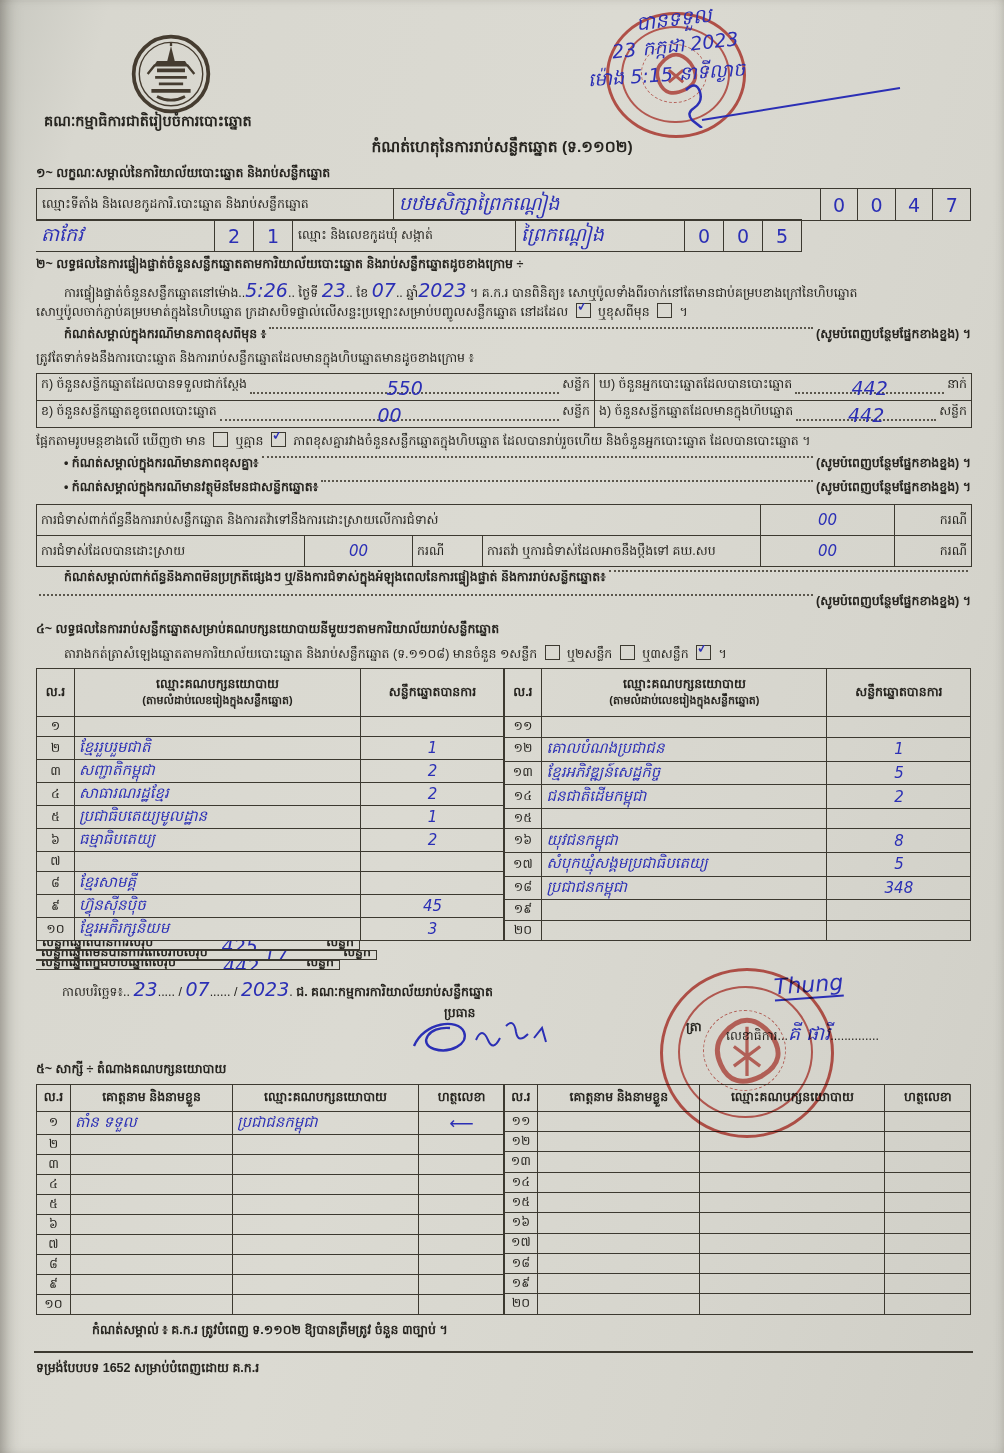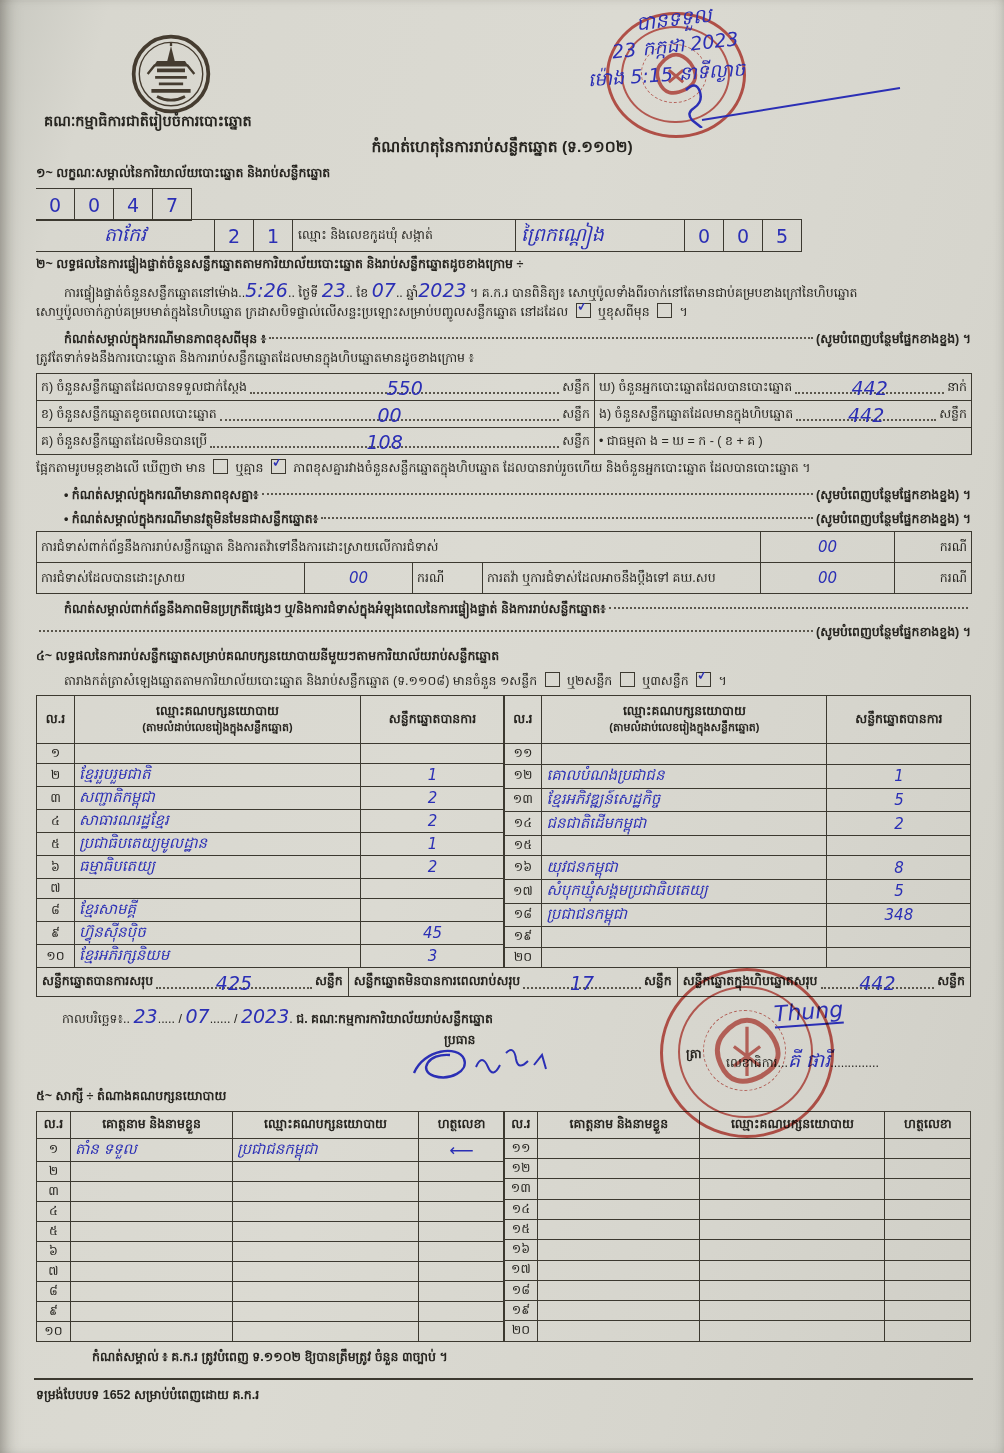--- a/index.html
+++ b/index.html
@@ -4,21 +4,21 @@
 <style>
   html,body{margin:0;padding:0;background:#9a9a94;}
   .page{position:relative;width:1004px;height:1453px;margin:0 auto;overflow:hidden;
     background:linear-gradient(105deg,#c9c9c1 0%,#d8d7cf 8%,#dbdad2 45%,#d6d5cd 75%,#cfcec6 100%);
     box-shadow:inset 14px 0 18px -12px rgba(60,55,45,.55), inset -6px 0 12px -8px rgba(60,55,45,.35);
     font-family:"Liberation Sans",sans-serif;color:#26241f;}
   .k{font-size:12.5px;line-height:1.25;}
   .kb{font-weight:bold;}
   .hand{color:#2b2fb5;font-style:italic;font-family:"DejaVu Sans",sans-serif;}
   .content{position:absolute;left:36px;top:166px;width:935px;}
-  .hline{display:flex;align-items:center;white-space:nowrap;overflow:hidden;}
+  .hline{display:flex;align-items:flex-start;white-space:nowrap;overflow:hidden;}
   .dots{flex:1;border-bottom:2px dotted #5a564c;margin:0 3px 3px 3px;display:flex;justify-content:center;align-items:flex-end;min-width:20px;}
   .dots .hand{margin-bottom:-7px;}
   .cb{display:inline-block;width:13px;height:13px;border:1.6px solid #3c3930;vertical-align:-2px;margin:0 4px;position:relative;background:transparent;}
   .cb.checked::after{content:"✓";position:absolute;left:-1px;top:-9px;font-size:17px;color:#2b2fb5;transform:rotate(-8deg);}
   table{border-collapse:collapse;table-layout:fixed;}
   td,th{border:1.6px solid #3c3930;font-size:12.5px;padding:0 4px;overflow:hidden;white-space:nowrap;}
   .stamp{position:absolute;border-radius:50%;border:3.5px solid rgba(193,52,44,.8);mix-blend-mode:multiply;}
   .stamp .inner{position:absolute;left:9%;top:9%;width:78%;height:78%;border-radius:50%;border:2px solid rgba(193,52,44,.75);}
   .stamp .inner2{position:absolute;left:24%;top:24%;width:48%;height:48%;border-radius:50%;border:1.5px dashed rgba(193,52,44,.7);}
   .codecell{text-align:center;}
@@ -63,35 +63,39 @@
   <div class="hand" style="position:absolute;left:588px;top:62px;font-size:19px;transform:rotate(-4deg);">ម៉ោង 5:15 នាទីល្ងាច</div>
   <svg style="position:absolute;left:672px;top:78px" width="240" height="50" viewBox="0 0 240 50">
     <path d="M14 12 q10 -10 14 2 q3 10 -6 16 q-8 5 -2 12 l10 8" fill="none" stroke="#2b2fb5" stroke-width="2.5"></path>
     <path d="M30 42 L228 10" stroke="#2b2fb5" stroke-width="2"></path>
   </svg>
 
   <div class="content">
 
     <div class="k kb" style="height:22px;">១~ លក្ខណៈសម្គាល់នៃការិយាល័យបោះឆ្នោត និងរាប់សន្លឹកឆ្នោត</div>
     <div class="s1row" style="height:33px;">
+      <div class="s1cell k" style="width:364px;">ឈ្មោះទីតាំង និងលេខកូដការិ.បោះឆ្នោត និងរាប់សន្លឹកឆ្នោត</div>
+      <div class="s1cell" style="width:438px;border-left:none;">
+        <span class="hand hw-big">បឋមសិក្សាព្រៃកណ្ដៀង</span>
+      </div>
       <div class="s1cell codecell" style="width:28px;border-left:none;justify-content:center;">
           <span class="hand">0</span>
         </div>
       <div class="s1cell codecell" style="width:28px;border-left:none;justify-content:center;">
           <span class="hand">0</span>
         </div>
       <div class="s1cell codecell" style="width:28px;border-left:none;justify-content:center;">
           <span class="hand">4</span>
         </div>
       <div class="s1cell codecell" style="width:28px;border-left:none;justify-content:center;">
           <span class="hand">7</span>
         </div>
     </div>
     <div class="s1row" style="height:33px;margin-top:-1.6px;">
-      <div class="s1cell" style="width:168px;border-left:none;justify-content:center;">
+      <div class="s1cell" style="width:168px;border-left:none;">
         <span class="hand hw-big">តាកែវ</span>
       </div>
       <div class="s1cell codecell" style="width:28px;border-left:none;justify-content:center;">
           <span class="hand">2</span>
         </div>
       <div class="s1cell codecell" style="width:28px;border-left:none;justify-content:center;">
           <span class="hand">1</span>
         </div>
       <div class="s1cell k" style="width:212px;border-left:none;">ឈ្មោះ និងលេខកូដឃុំ សង្កាត់</div>
       <div class="s1cell" style="width:158px;border-left:none;">
@@ -169,32 +173,20 @@
         <td>
               <div class="hline">
                 <span class="k">ង) ចំនួនសន្លឹកឆ្នោតដែលមានក្នុងហិបឆ្នោត</span>
           <span class="dots">
                   <span class="hand hw-big">442</span>
                 </span>
           <span class="k">សន្លឹក</span>
               </div>
             </td>
       </tr>
-      <tr style="height:27px;">
-        <td>
-              <div class="hline">
-                <span class="k">គ) ចំនួនសន្លឹកឆ្នោតដែលមិនបានប្រើ</span>
-          <span class="dots">
-                  <span class="hand hw-big">108</span>
-                </span>
-          <span class="k">សន្លឹក</span>
-              </div>
-            </td>
-        <td><span class="k">•  ជាធម្មតា ង = ឃ = ក - ( ខ + គ )</span></td>
-      </tr>
     </tbody>
       </table>
 
     <div class="k" style="height:24px;margin-top:4px;white-space:nowrap;overflow:hidden;">
       <span>ផ្អែកតាមរូបមន្តខាងលើ ឃើញថា មាន</span>
       <span class="cb"></span>
       <span>ឬគ្មាន</span>
       <span class="cb checked"></span>
       <span>ភាពខុសគ្នារវាងចំនួនសន្លឹកឆ្នោតក្នុងហិបឆ្នោត ដែលបានរាប់រួចហើយ និងចំនួនអ្នកបោះឆ្នោត ដែលបានបោះឆ្នោត ។</span>
     </div>
@@ -386,21 +378,21 @@
           </tr>
             <tr style="height:20px;">
             <td class="k" style="text-align:center;">២០</td>
             <td class="pname"><span class="hand"></span></td>
             <td class="pvotes"><span class="hand"></span></td>
           </tr>
           </tbody>
       </table>
     </div>
 
-    <div class="s1row" style="height:30px;margin-top:-1.6px;">
+    <div class="s1row" style="height:30px;margin-top:-1.6px;flex-direction:column;">
       <div class="s1cell" style="width:312px;">
           <div class="hline" style="width:100%;">
         <span class="k kb">សន្លឹកឆ្នោតបានការសរុប</span>
         <span class="dots">
               <span class="hand hw-big">425</span>
             </span>
         <span class="k kb">សន្លឹក</span>
           </div>
         </div>
       <div class="s1cell" style="width:330px;border-left:none;">

